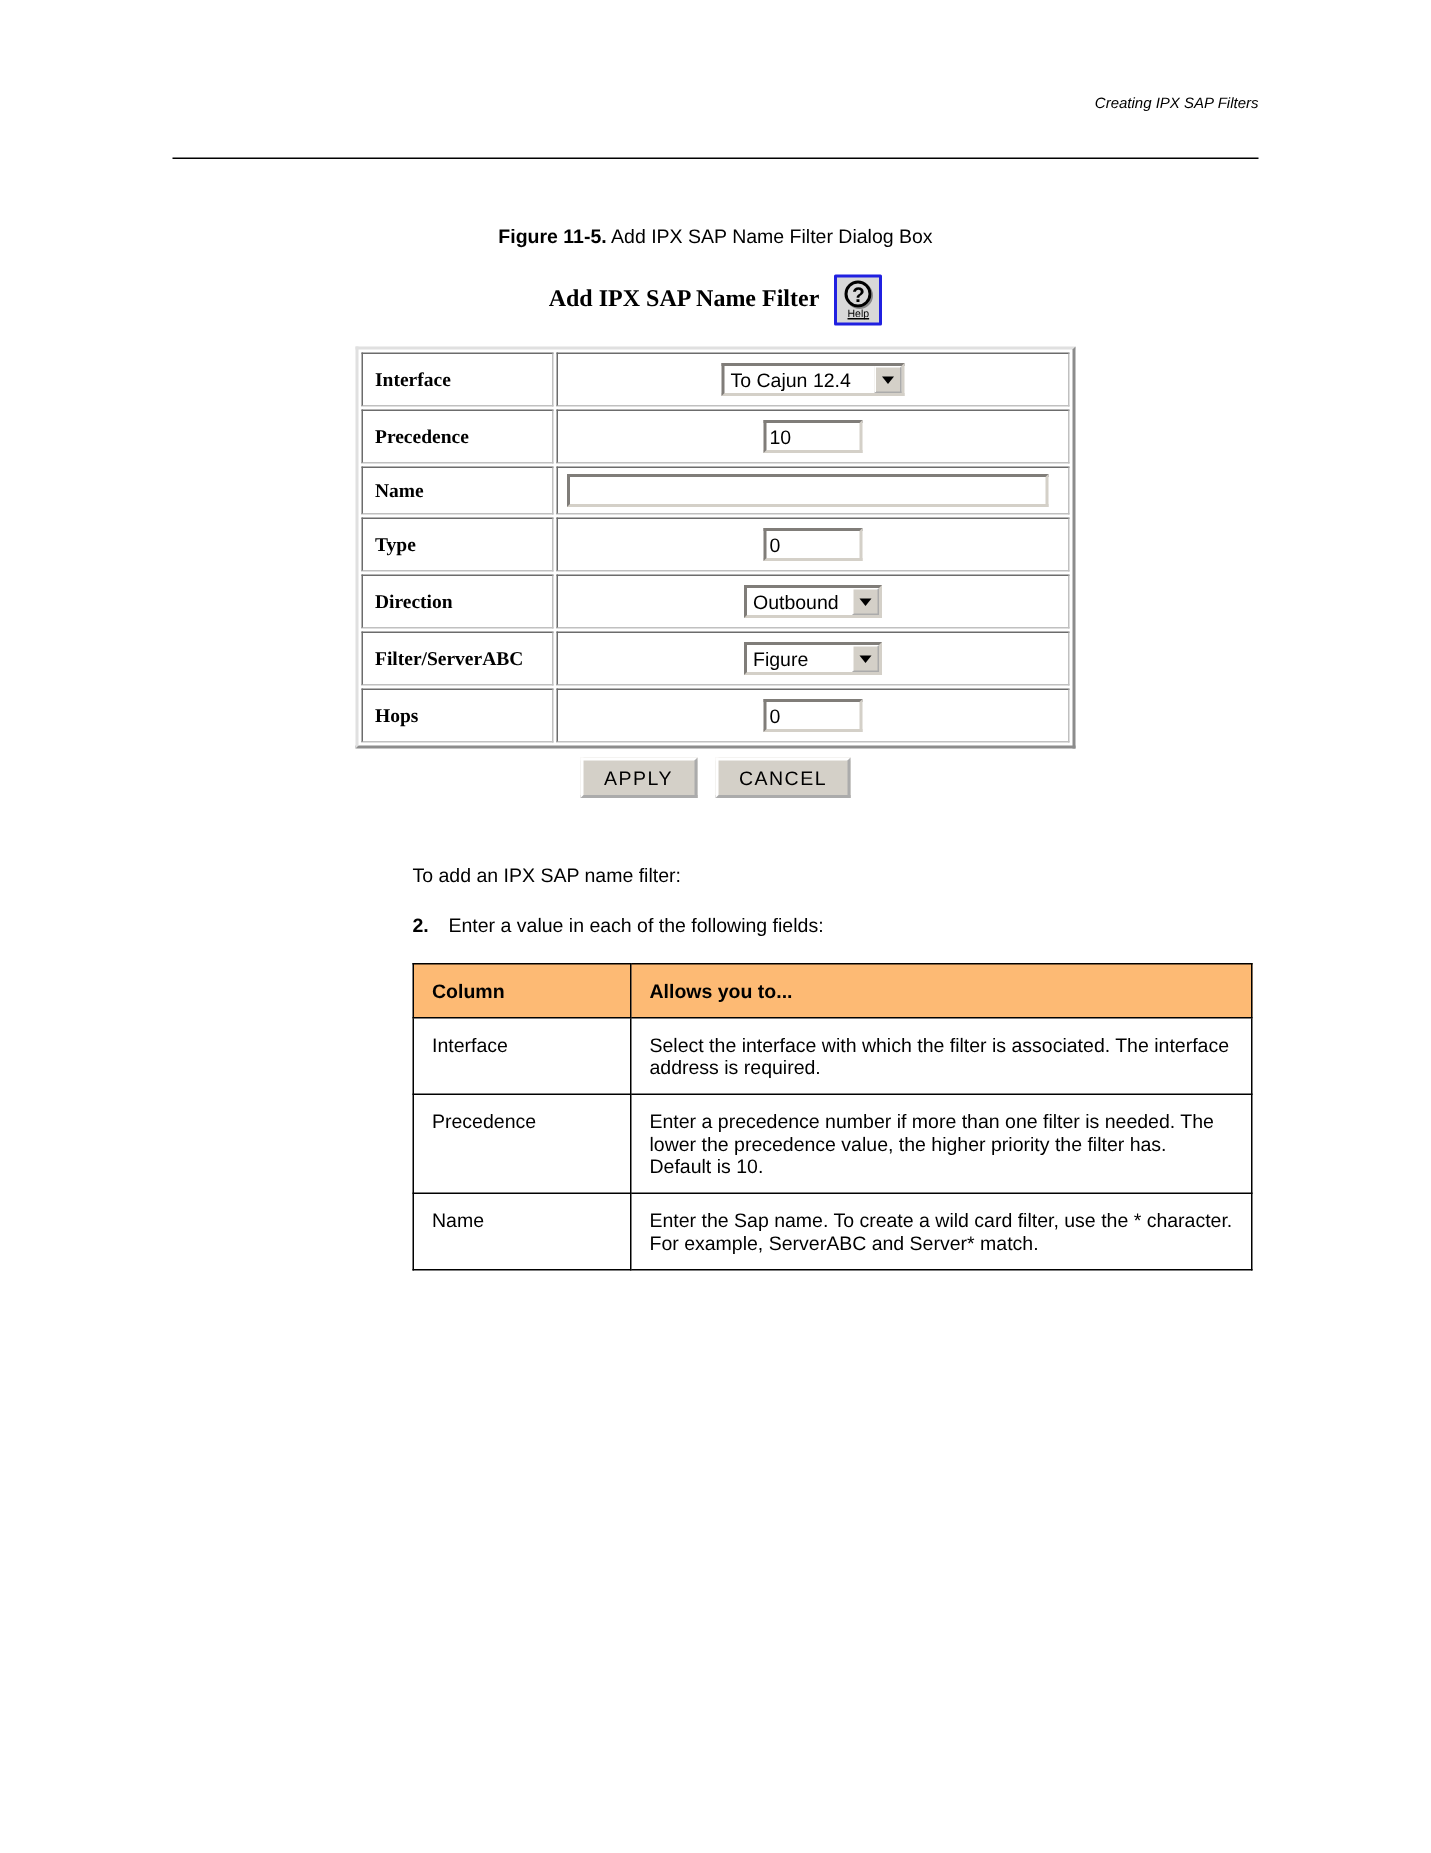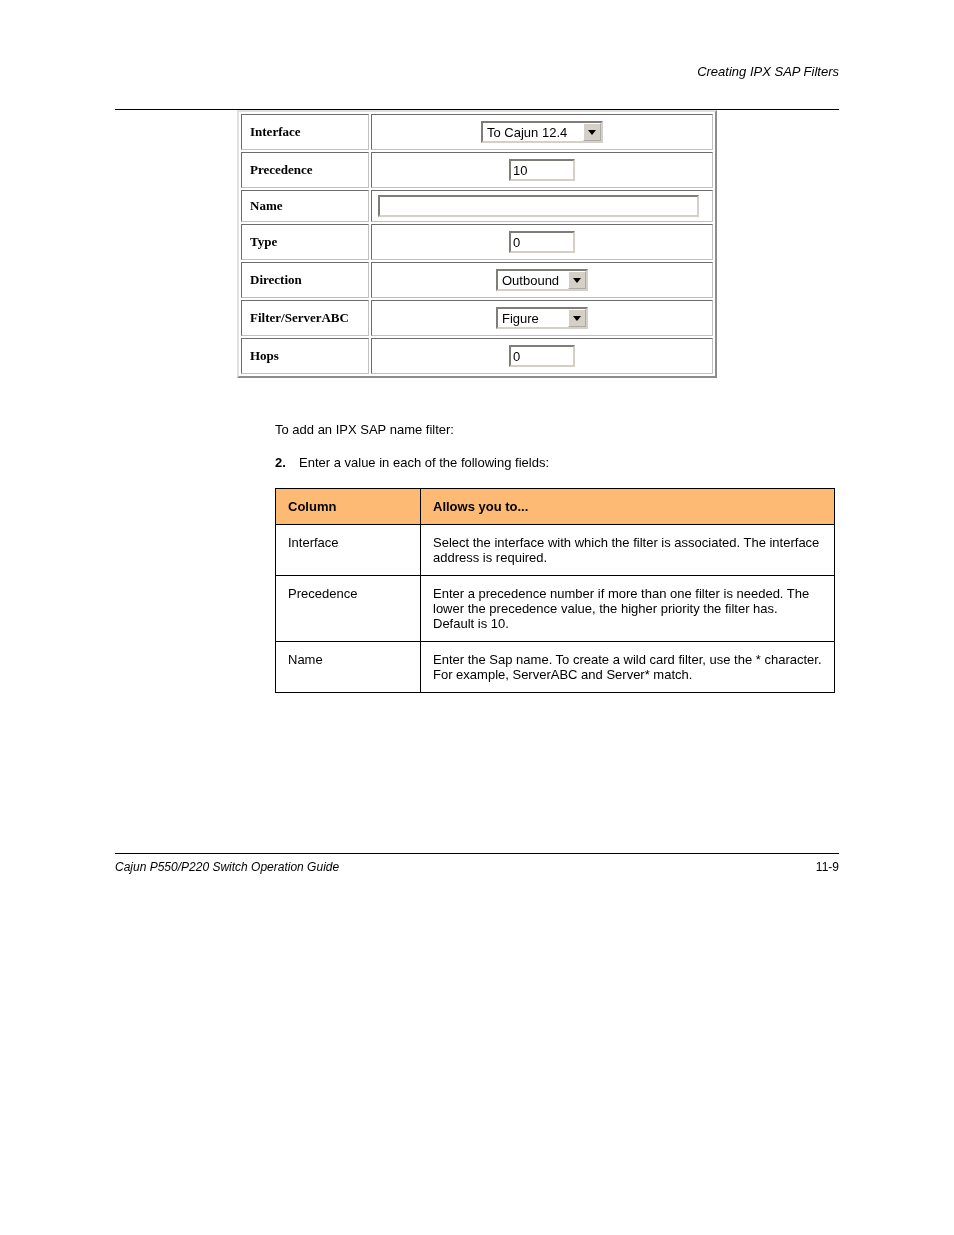--- a/index.html
+++ b/index.html
@@ -16,21 +16,21 @@
     padding: 64px 115px 40px 115px;
   }
   .hr-top {
     border: none;
     border-top: 1.5px solid #000;
     margin: 30px 0 0 0;
   }
   .hdr-right {
     text-align: right;
     font-style: italic;
-    font-size: 13px;
+    font-size: 10px;
     margin-bottom: 8px;
     font-family: Arial, Helvetica, sans-serif;
   }
   .figure-caption {
     text-align: center;
     font-family: Arial, Helvetica, sans-serif;
     font-size: 13px;
     margin: 44px 0 18px 0;
   }
   .figure-caption b { font-weight: bold; }
@@ -218,22 +218,33 @@
   }
   .footer-row .left { font-style: italic; }
 </style>
 </head>
 <body>
 
 <div class="page">
   <div class="hdr-right">Creating IPX SAP Filters</div>
   <hr class="hr-top">
 
+  <div class="figure-caption">
+    <b>Figure 11-5.</b>
+    <span>Add IPX SAP Name Filter Dialog Box</span>
+  </div>
 
   <div class="form-wrap">
+    <div class="form-title-row">
+      <span class="form-title">Add IPX SAP Name Filter</span>
+      <div class="help-btn">
+        <div class="qm">?</div>
+        <div class="lbl">Help</div>
+      </div>
+    </div>
 
     <table class="form-table">
       <tbody>
           <tr>
         <td class="lab">Interface</td>
         <td class="val">
           <div class="faux-select wide">
             <span class="sel-text">To Cajun 12.4</span>
             <span class="sel-arrow"></span>
           </div>
@@ -277,20 +288,24 @@
       </tr>
       <tr>
         <td class="lab">Hops</td>
         <td class="val">
           <input class="num-input" type="text" value="0" style="">
         </td>
       </tr>
     </tbody>
       </table>
 
+    <div class="btn-row">
+      <button class="win-btn">APPLY</button>
+      <button class="win-btn">CANCEL</button>
+    </div>
   </div>
 
   <div class="body-text">
     <div class="line">To add an IPX SAP name filter:</div>
     <div class="line step">
       <b class="num">2.</b><span>Enter a value in each of the following fields:</span>
     </div>
   </div>
 
   <table class="ref-table">
@@ -307,20 +322,13 @@
       <td class="col1">Precedence</td>
       <td>Enter a precedence number if more than one filter is needed. The lower the precedence value, the higher priority the filter has. Default is 10.</td>
     </tr>
     <tr>
       <td class="col1">Name</td>
       <td>Enter the Sap name. To create a wild card filter, use the * character. For example, ServerABC and Server* match.</td>
     </tr>
   </tbody>
     </table>
 
-  <div class="footer-wrap">
-    <hr class="hr-bot">
-    <div class="footer-row">
-      <span class="left">Cajun P550/P220 Switch Operation Guide</span>
-      <span>11-9</span>
-    </div>
-  </div>
 </div>
 
 </body></html>

